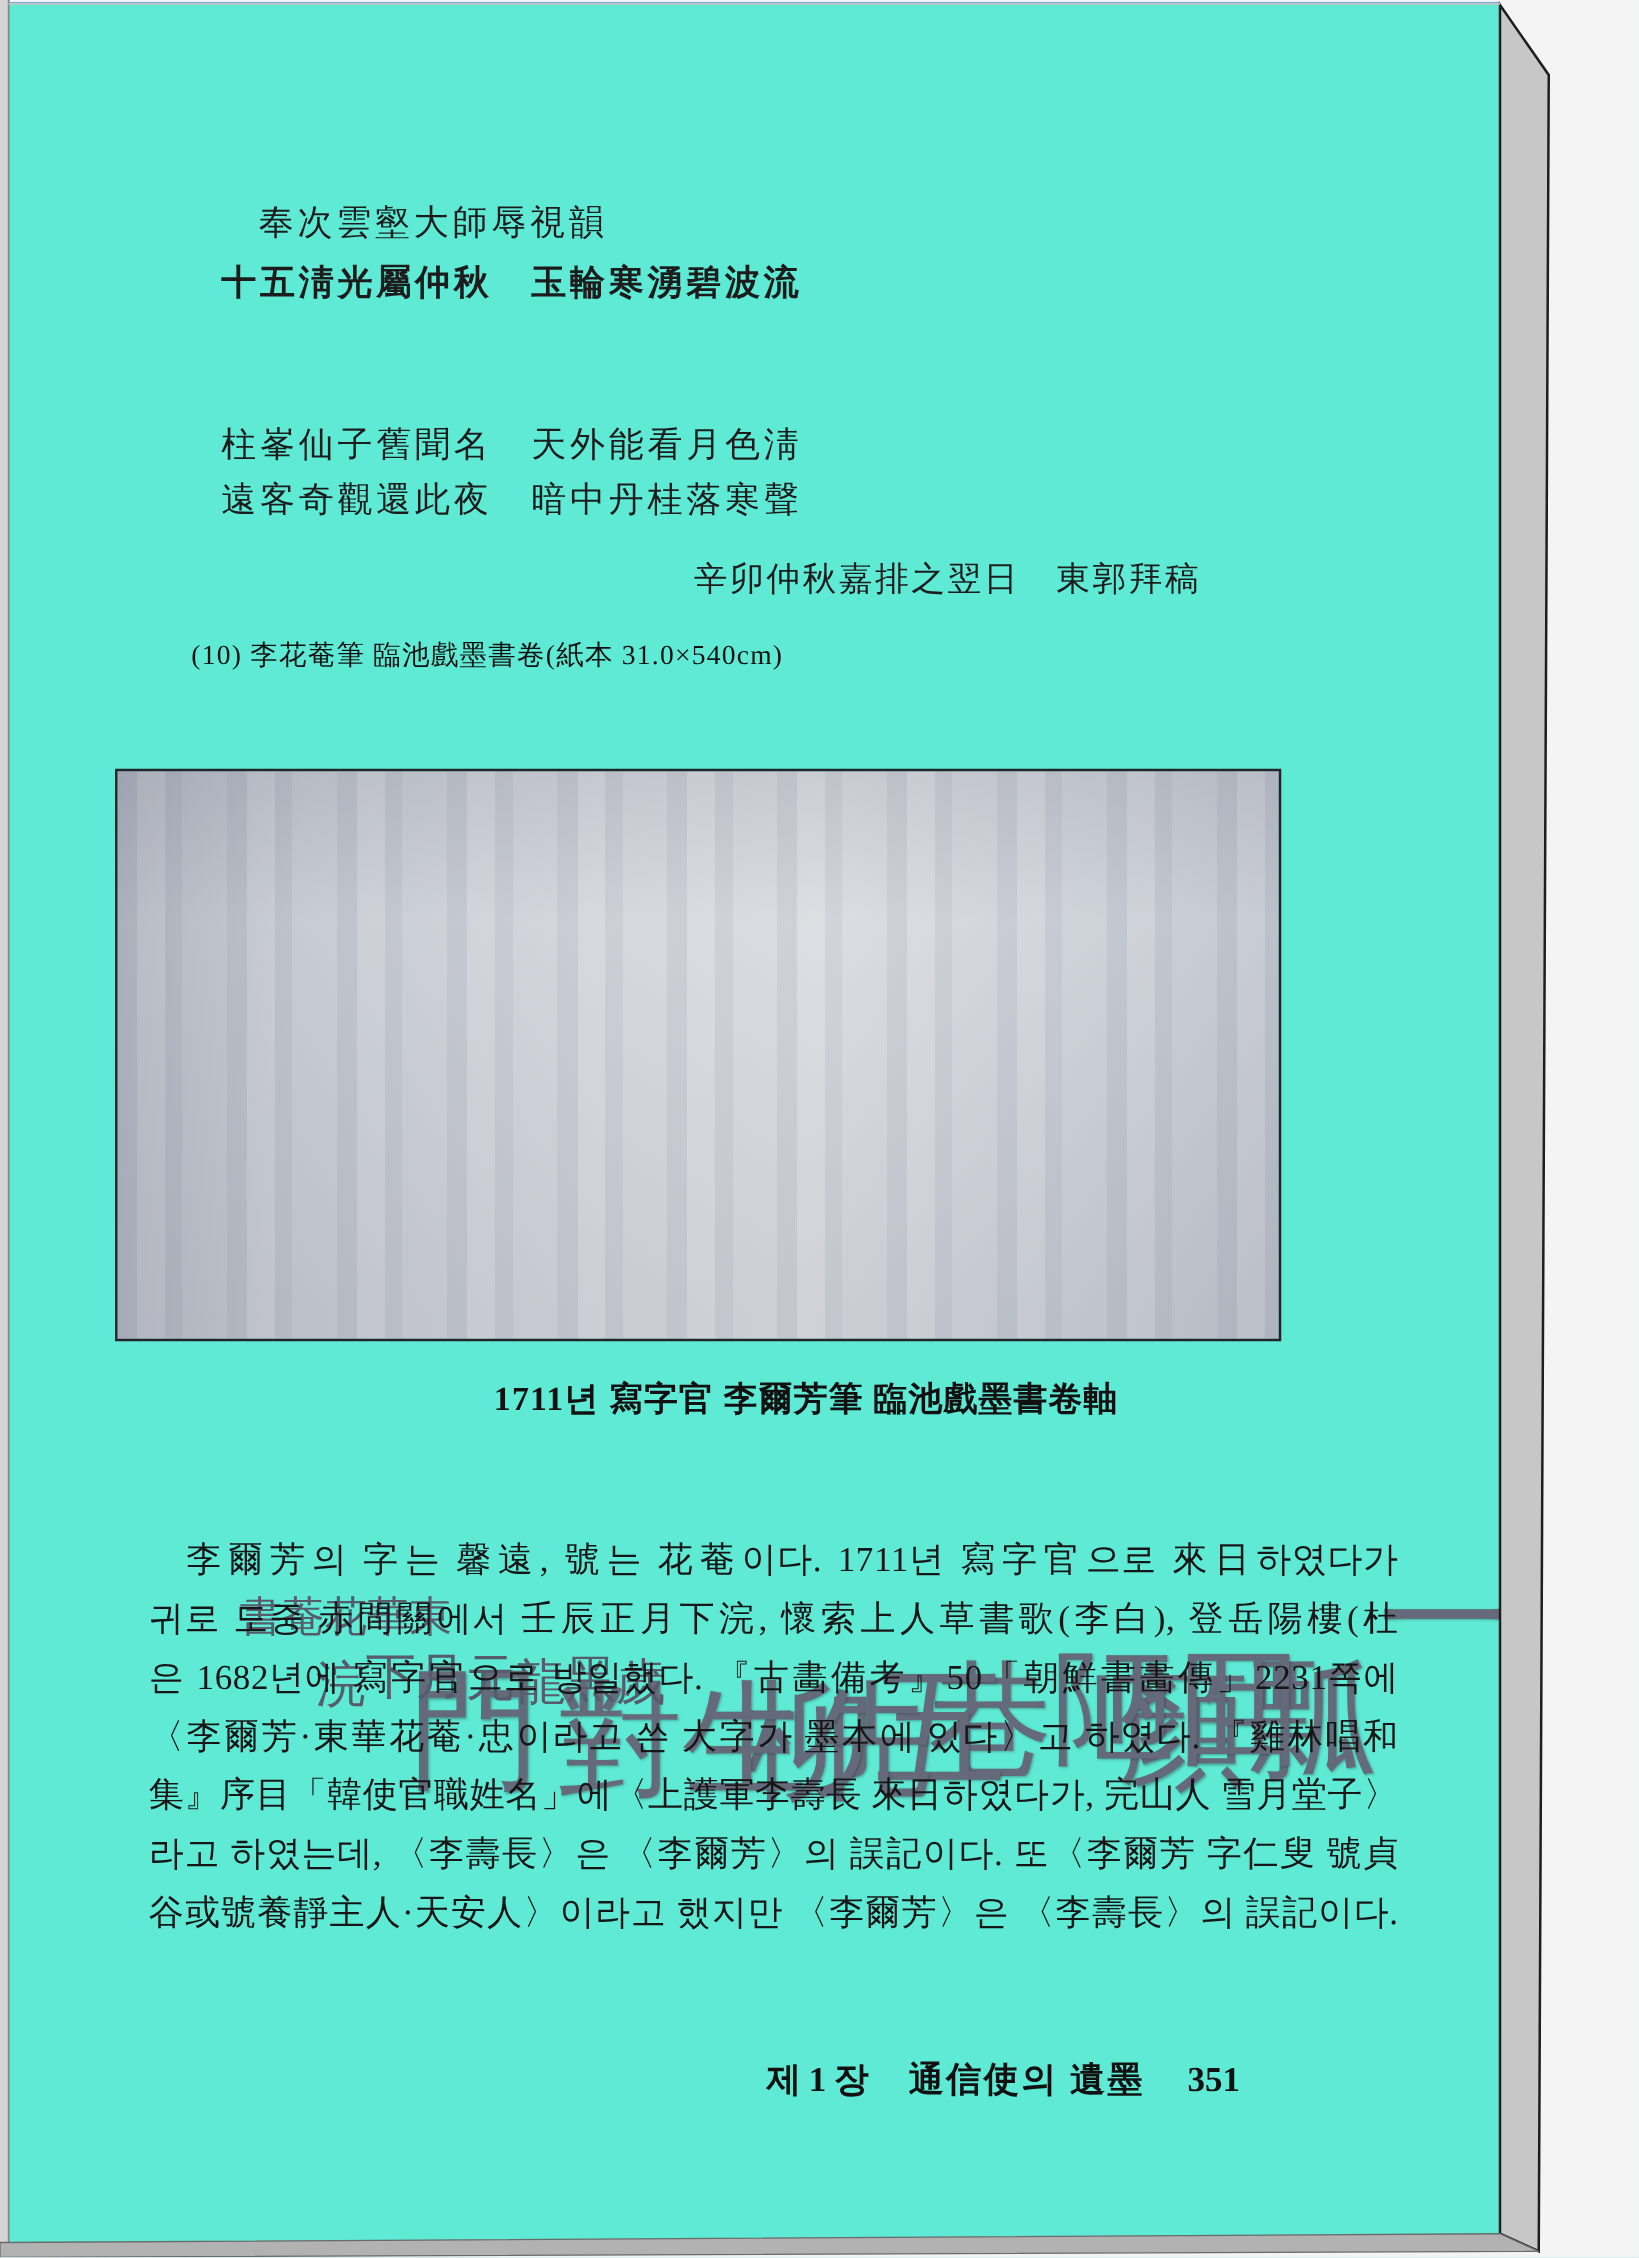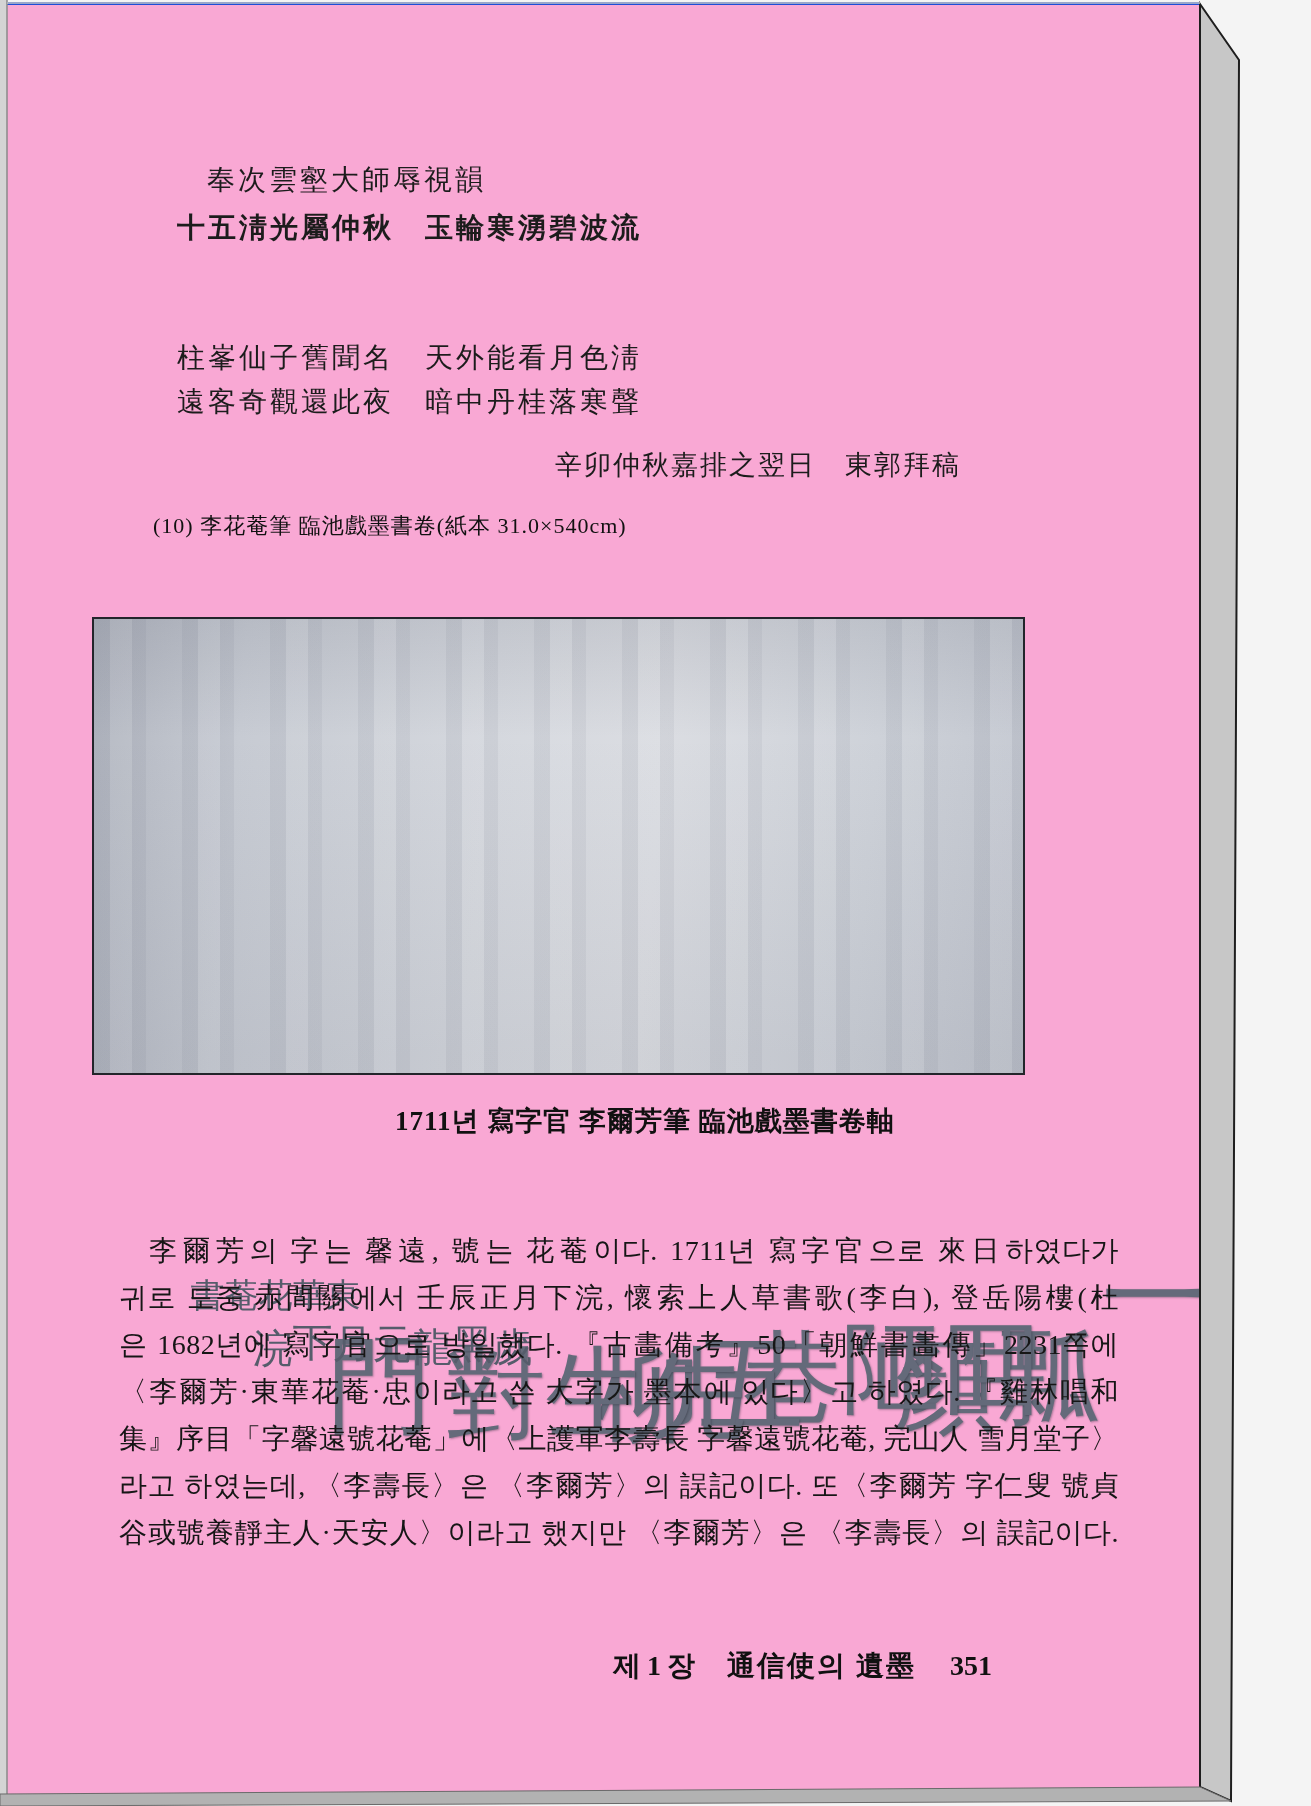--- a/index.html
+++ b/index.html
@@ -1,19 +1,19 @@
 <!DOCTYPE html>
 <html><head>
 <meta charset="utf-8">
 <style>
   html,body{margin:0;padding:0;background:#f4f4f4;}
   .stage{position:relative;width:1311px;height:1806px;background:#f4f4f4;overflow:hidden;
          font-family:"Liberation Serif",serif;}
-  .page{position:absolute;left:7px;top:2px;width:1193px;height:1792px;background:#f9a8d4;
-        border-top:3px solid #1d4ed8;}
+  .page{position:absolute;left:7px;top:2px;width:1193px;height:1792px;background:#5eead4;
+        border-top:1px solid #1d4ed8;}
   
   .poem-title{position:absolute;left:200px;top:156px;font-size:28px;color:#1c1c1c;letter-spacing:3px;white-space:pre;}
   .poem-line{position:absolute;left:170px;font-size:28px;color:#1c1c1c;letter-spacing:3px;white-space:pre;}
   .pl0{top:204px;font-weight:bold;} .pl1{top:248px;} .pl2{top:334px;} .pl3{top:378px;}
   .poem-sig{position:absolute;left:548px;top:442px;font-size:27px;color:#1c1c1c;letter-spacing:2px;white-space:pre;}
   
   .item-heading{position:absolute;left:146px;top:506px;font-size:22px;color:#111;letter-spacing:1px;white-space:pre;}
   
   .figure{position:absolute;left:85px;top:612px;width:933px;height:458px;
           border:2px solid #23252b;box-sizing:border-box;
@@ -72,21 +72,21 @@
       <div class="cal-col sig2">東華花菴書</div>
     </div>
 
     <div class="fig-caption">1711년 寫字官 李爾芳筆 臨池戲墨書卷軸</div>
 
     <div class="body-text">
       <p class="body-line indent">李爾芳의 字는 馨遠, 號는 花菴이다. 1711년 寫字官으로 來日하였다가</p>
       <p class="body-line">귀로 도중 赤間關에서 壬辰正月下浣, 懷索上人草書歌(李白), 登岳陽樓(杜</p>
       <p class="body-line">은 1682년에 寫字官으로 방일했다. 『古畵備考』50「朝鮮書畵傳」2231쪽에</p>
       <p class="body-line">〈李爾芳·東華花菴·忠이라고 쓴 大字가 墨本에 있다〉고 하였다. 『雞林唱和</p>
-      <p class="body-line">集』序目「字馨遠號花菴」에〈上護軍李壽長 字馨遠號花菴, 完山人 雪月堂子〉</p>
+      <p class="body-line">集』序目「韓使官職姓名」에〈上護軍李壽長 來日하였다가, 完山人 雪月堂子〉</p>
       <p class="body-line">라고 하였는데, 〈李壽長〉은 〈李爾芳〉의 誤記이다. 또〈李爾芳 字仁叟 號貞</p>
       <p class="body-line">谷或號養靜主人·天安人〉이라고 했지만 〈李爾芳〉은 〈李壽長〉의 誤記이다.</p>
     </div>
 
     <div class="footer">
       <span class="chap">제1장</span><span class="sect">通信使의 遺墨</span><span class="pnum">351</span>
     </div>
 
   </div>
 

